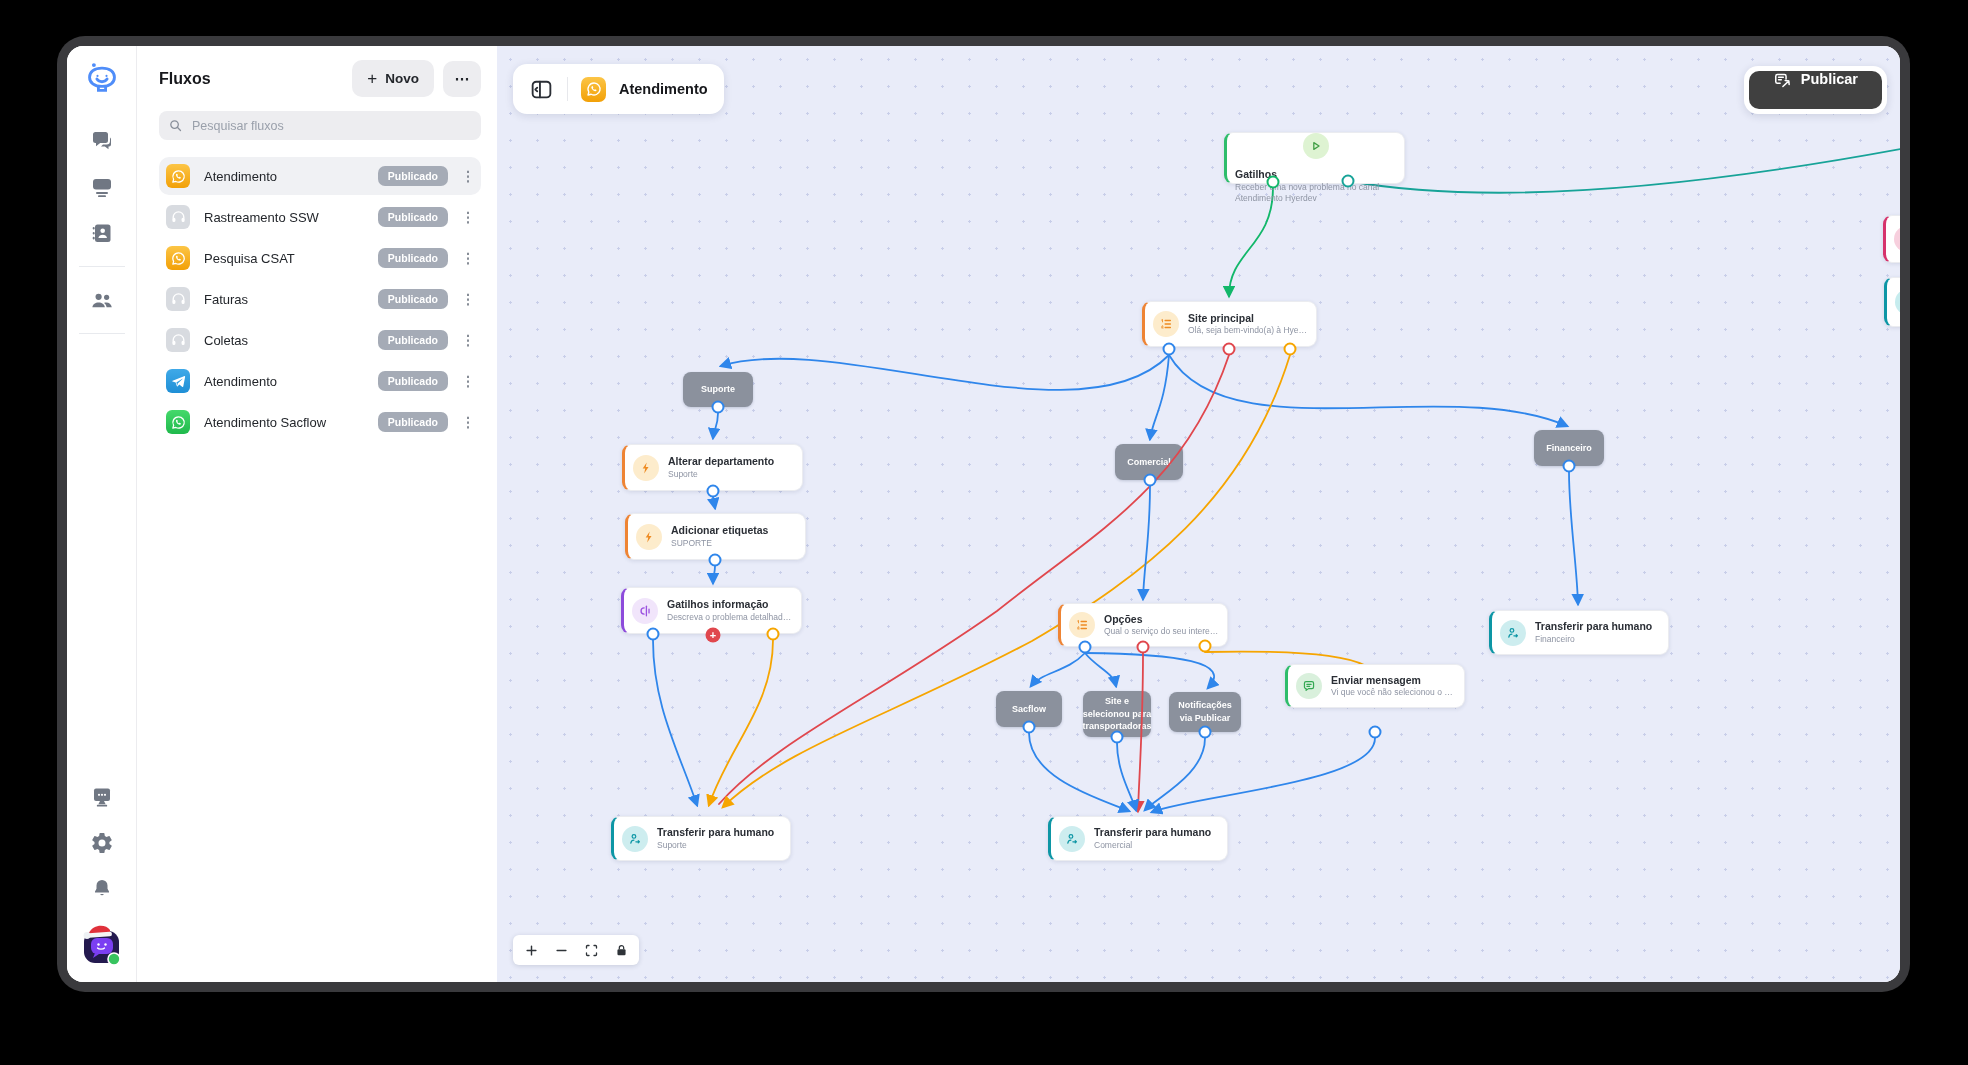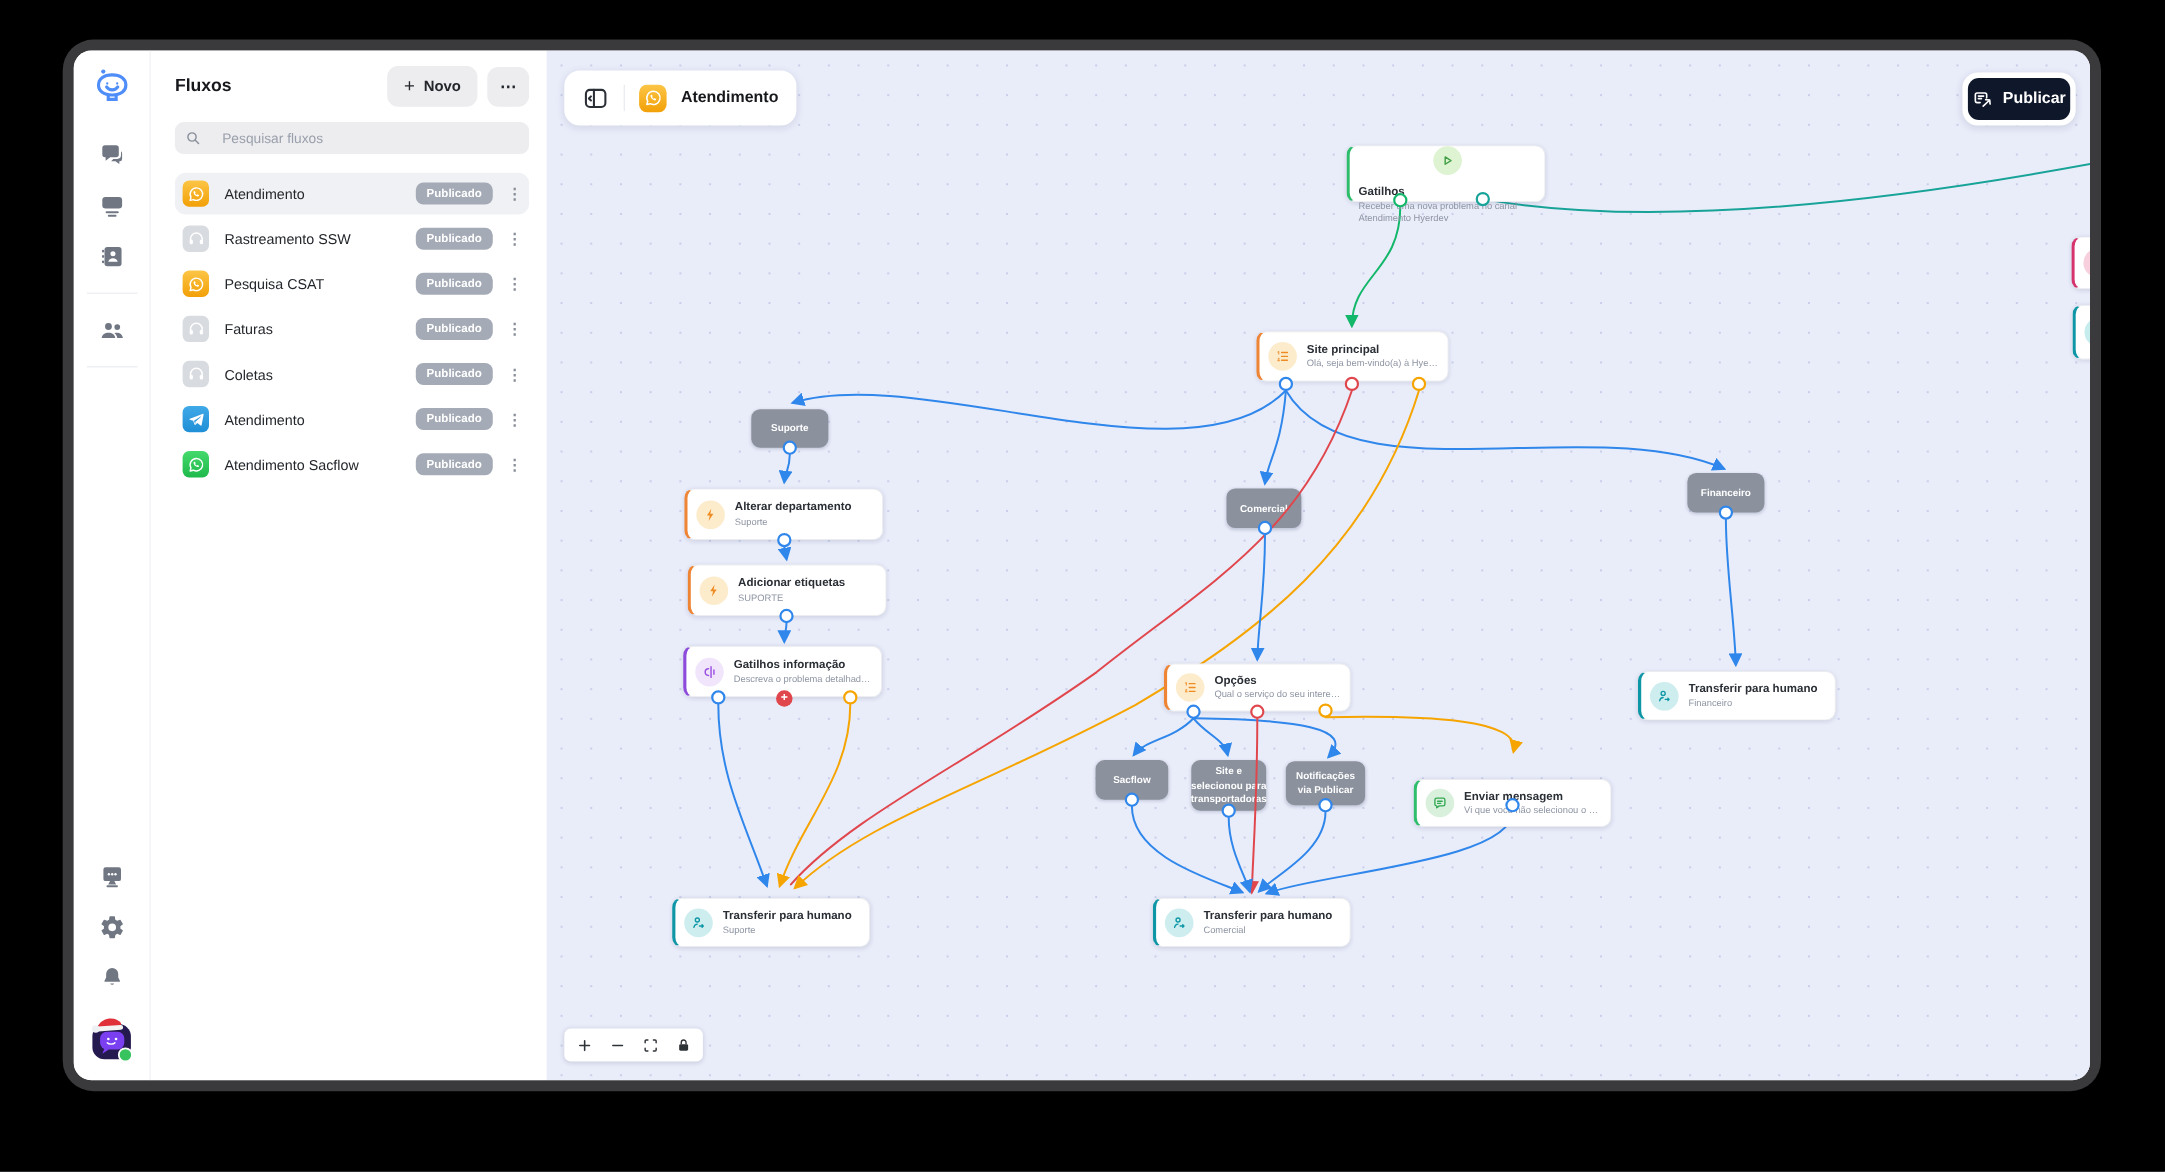--- a/index.html
+++ b/index.html
@@ -16,21 +16,21 @@
   .rail-divider{width:46px;height:1px;background:#e8eaee;margin:10px 0;}
   .rail-bottom{margin-top:auto;display:flex;flex-direction:column;align-items:center;}
   .avatar{width:44px;height:44px;margin-top:10px;}
   
   .panel{width:360px;flex:none;background:#fff;padding:14px 16px 0 22px;}
   .panel-head{display:flex;align-items:center;}
   .panel-title{font-size:16px;font-weight:700;color:#17181c;margin:0 auto 0 0;}
   .btn-novo{display:flex;align-items:center;gap:8px;background:#ededf0;border:none;border-radius:10px;height:37px;padding:0 15px;font-size:13.5px;font-weight:700;color:#23262b;cursor:pointer;}
   .btn-novo .plus{font-size:17px;font-weight:400;}
   .btn-more{width:38px;height:36px;background:#ededf0;border:none;border-radius:10px;margin-left:9px;font-size:15px;font-weight:700;color:#23262b;display:flex;align-items:center;justify-content:center;cursor:pointer;}
-  .search{margin-top:14px;height:29px;background:#ededf0;border-radius:8px;display:flex;align-items:center;padding:0 9px;gap:17px;color:#8a909b;}
+  .search{margin-top:14px;height:29px;background:#ededf0;border-radius:8px;display:flex;align-items:center;padding:0 9px;gap:7px;color:#8a909b;}
   .search svg{width:15px;height:15px;flex:none;}
   .search input{border:none;background:transparent;outline:none;font-size:12.5px;color:#333;width:100%;}
   .search input::placeholder{color:#9aa0ab;}
   .flow-list{margin-top:17px;}
   .flow-item{height:38px;border-radius:10px;display:flex;align-items:center;padding:0 6px 0 7px;margin-bottom:3px;cursor:pointer;}
   .flow-item.selected{background:#f0f1f4;}
   .fi-icon{width:24px;height:24px;border-radius:6px;display:flex;align-items:center;justify-content:center;margin-right:14px;flex:none;}
   .fi-icon svg{width:17px;height:17px;display:block;}
   .ic-whatsapp-amber{background:linear-gradient(180deg,#fcc546,#f2a007);}
   .ic-headset{background:#d8dbe0;}
@@ -54,21 +54,21 @@
   .port{position:absolute;z-index:4;width:13px;height:13px;border-radius:50%;background:#fff;border:2.5px solid #888;transform:translate(-50%,-50%);cursor:pointer;}
   .port.plus{width:15px;height:15px;background:#e0474d;border:none;color:#fff;display:flex;align-items:center;justify-content:center;font-size:11px;font-weight:700;line-height:1;}
   .fab{position:absolute;z-index:10;left:16px;top:18px;height:50px;background:#fff;border-radius:14px;box-shadow:0 2px 8px rgba(25,35,70,.12);display:flex;align-items:center;gap:13px;padding:0 16px;}
   .fab .collapse{width:25px;height:25px;cursor:pointer;}
   .fab .collapse svg{width:25px;height:25px;}
   .fab-sep{width:1px;height:24px;background:#e7e8ec;}
   .wa-badge{width:25px;height:25px;border-radius:7px;background:linear-gradient(180deg,#fcc546,#f2a007);display:flex;align-items:center;justify-content:center;}
   .wa-badge svg{width:18px;height:18px;}
   .fab-title{font-size:14.5px;font-weight:700;color:#17181c;}
   .publish-wrap{position:absolute;z-index:10;right:13px;top:20px;background:#fff;border-radius:14px;padding:5px;box-shadow:0 2px 8px rgba(25,35,70,.14);}
-  .publish-btn{background:#0f172a;border:none;border-radius:10px;height:38px;display:flex;align-items:center;gap:9px;padding:0 4px;color:#fff;font-size:14.5px;font-weight:700;cursor:pointer;}
+  .publish-btn{background:#404040;border:none;border-radius:10px;height:38px;display:flex;align-items:flex-start;gap:9px;padding:0 24px;color:#fff;font-size:14.5px;font-weight:700;cursor:pointer;}
   .publish-btn svg{width:19px;height:19px;}
   .toolbar{position:absolute;z-index:10;left:16px;bottom:17px;height:30px;background:#fff;border-radius:6px;box-shadow:0 1px 5px rgba(25,35,70,.16);display:flex;align-items:center;gap:6px;padding:0 6px;}
   .tool-btn{width:24px;height:24px;border:none;background:transparent;color:#2e3338;display:flex;align-items:center;justify-content:center;cursor:pointer;padding:0;}
   .tool-btn svg{width:15px;height:15px;}
 </style>
 </head>
 <body>
 
 <div class="page">
   <div class="window">
@@ -379,21 +379,21 @@
                 </svg>
               </span>
               <div class="ntext">
                 <div class="ntitle">Opções</div>
                 <div class="ndesc">Qual o serviço do seu interesse?</div>
               </div>
             </div>
             <div class="node tag" style="left: 499px; top: 645px; width: 66px; height: 36px;">Sacflow</div>
             <div class="node tag" style="left: 586px; top: 645px; width: 68px; height: 46px;">Site e selecionou para transportadoras</div>
             <div class="node tag" style="left: 672px; top: 646px; width: 72px; height: 40px;">Notificações via Publicar</div>
-            <div class="node card" style="left: 788px; top: 662px; width: 180px; height: 44px; border-left: 3px solid rgb(46, 189, 107);">
+            <div class="node card" style="left: 788px; top: 618px; width: 180px; height: 44px; border-left: 3px solid rgb(46, 189, 107);">
               <span class="nicon" style="background:#d9f0dc;color:#34a853">
                 <svg viewBox="0 0 16 16" fill="none" stroke="currentColor" stroke-width="1.4" stroke-linecap="round" stroke-linejoin="round">
                   <path d="M4.6 3h6.8A1.8 1.8 0 0 1 13.2 4.8v4.4a1.8 1.8 0 0 1-1.8 1.8H7.4l-2.7 2v-2h-.1A1.8 1.8 0 0 1 2.8 9.2V4.8A1.8 1.8 0 0 1 4.6 3z"></path>
                   <path d="M5.6 6.2h4.8M5.6 8.4h3.2"></path>
                 </svg>
               </span>
               <div class="ntext">
                 <div class="ntitle">Enviar mensagem</div>
                 <div class="ndesc">Vi que você não selecionou o servi...</div>
               </div>

